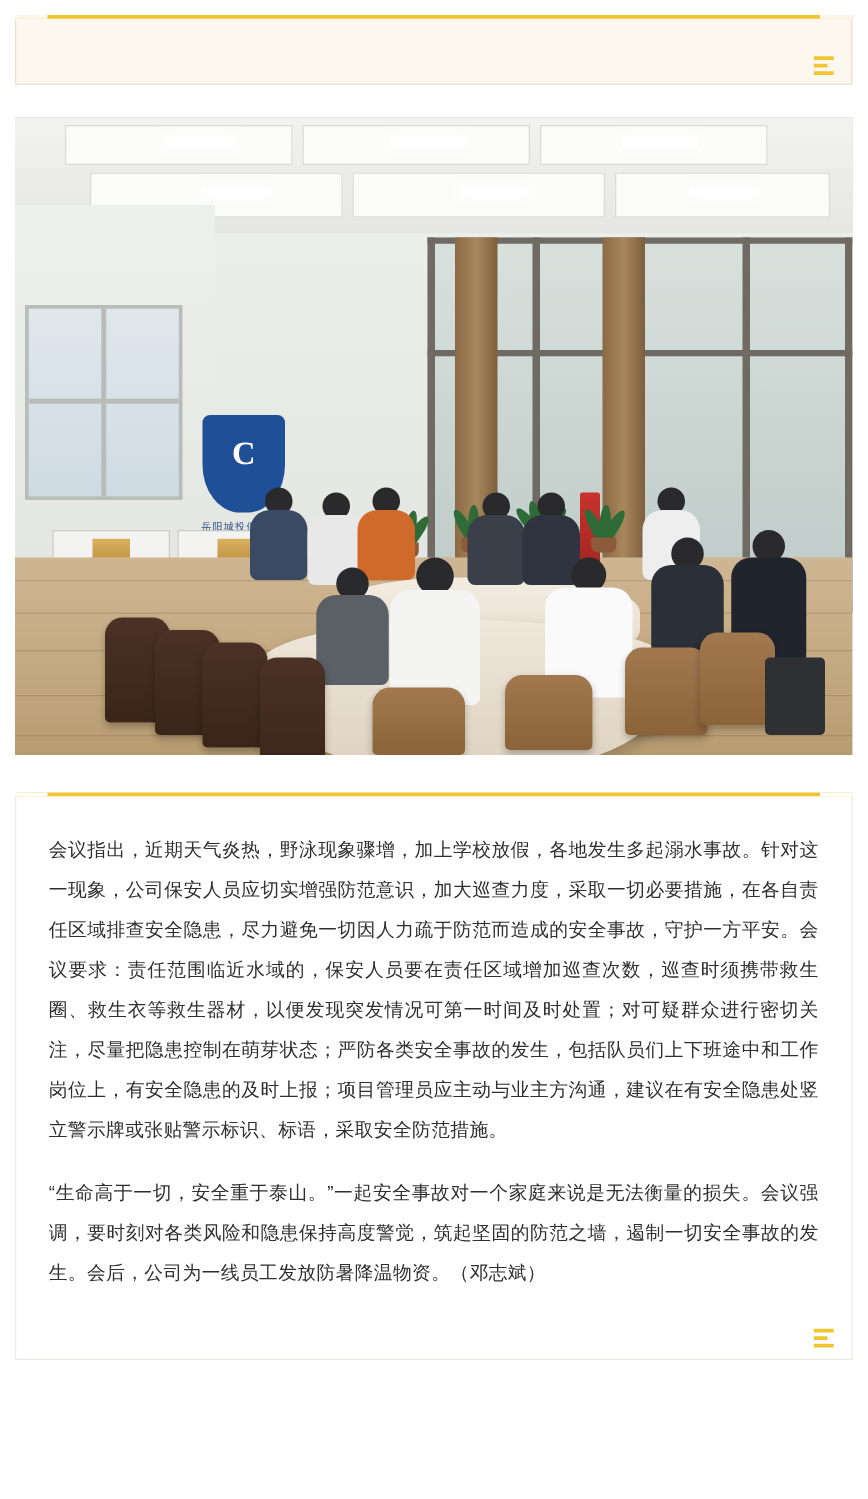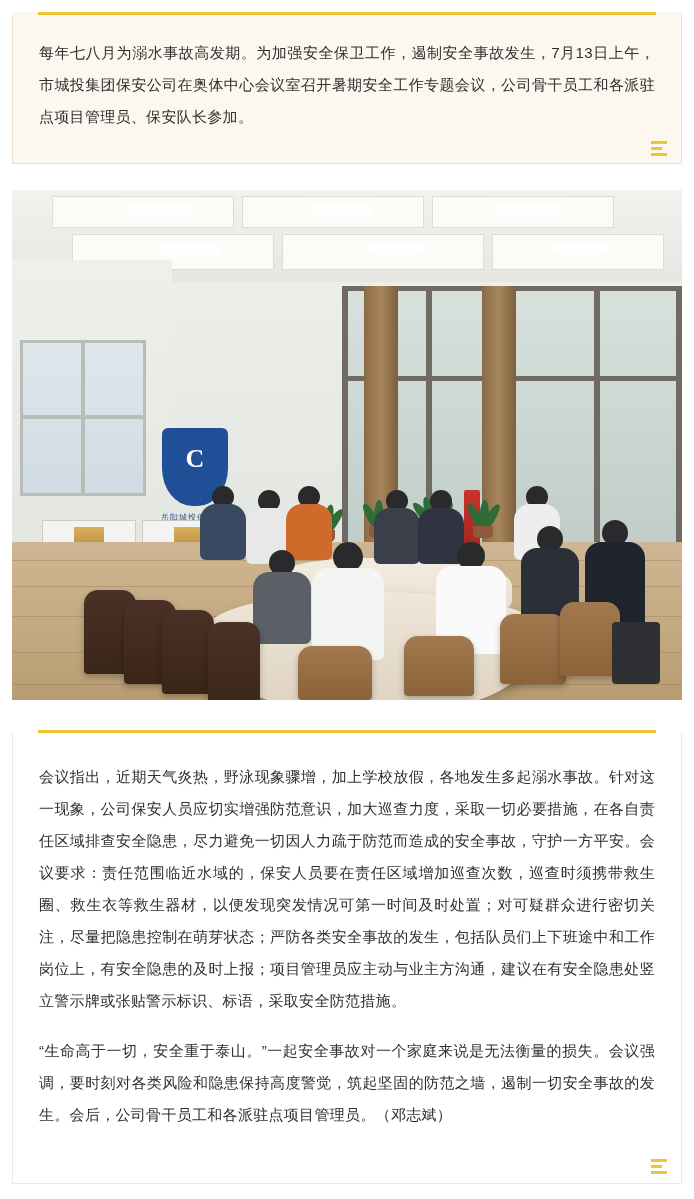--- a/index.html
+++ b/index.html
@@ -266,21 +266,20 @@
   .body-mark span:nth-child(3) { width: 16px; }
 </style>
 </head>
 <body>
 
 <div class="page">
 
   <div class="intro-card">
     <div class="corner-left"></div>
     <div class="corner-right"></div>
-    <div class="intro-text">每年七八月为溺水事故高发期。为加强安全保卫工作，遏制安全事故发生，7月13日上午，市城投集团保安公司在奥体中心会议室召开暑期安全工作专题会议，公司骨干员工和各派驻点项目管理员、保安队长参加。</div>
     <div class="intro-mark">
       <span></span>
         <span></span>
         <span></span>
     </div>
   </div>
 
   <div class="photo-wrap">
     <div class="photo">
 
@@ -431,21 +430,21 @@
       <div class="chair light" style="left:548px; top:412px; width:60px; height:74px;"></div>
 
       <div class="bin"></div>
     </div>
   </div>
 
   <div class="body-card">
     <div class="corner-left"></div>
     <div class="corner-right"></div>
     <p class="body-text">会议指出，近期天气炎热，野泳现象骤增，加上学校放假，各地发生多起溺水事故。针对这一现象，公司保安人员应切实增强防范意识，加大巡查力度，采取一切必要措施，在各自责任区域排查安全隐患，尽力避免一切因人力疏于防范而造成的安全事故，守护一方平安。会议要求：责任范围临近水域的，保安人员要在责任区域增加巡查次数，巡查时须携带救生圈、救生衣等救生器材，以便发现突发情况可第一时间及时处置；对可疑群众进行密切关注，尽量把隐患控制在萌芽状态；严防各类安全事故的发生，包括队员们上下班途中和工作岗位上，有安全隐患的及时上报；项目管理员应主动与业主方沟通，建议在有安全隐患处竖立警示牌或张贴警示标识、标语，采取安全防范措施。</p>
-    <p class="body-text">“生命高于一切，安全重于泰山。”一起安全事故对一个家庭来说是无法衡量的损失。会议强调，要时刻对各类风险和隐患保持高度警觉，筑起坚固的防范之墙，遏制一切安全事故的发生。会后，公司骨干员工和各派驻点项目管理员。（邓志斌）</p>
+    <p class="body-text">“生命高于一切，安全重于泰山。”一起安全事故对一个家庭来说是无法衡量的损失。会议强调，要时刻对各类风险和隐患保持高度警觉，筑起坚固的防范之墙，遏制一切安全事故的发生。会后，公司为一线员工发放防暑降温物资。（邓志斌）</p>
     <div class="body-mark">
       <span></span>
         <span></span>
         <span></span>
     </div>
   </div>
 
 </div>
 
 </body></html>

